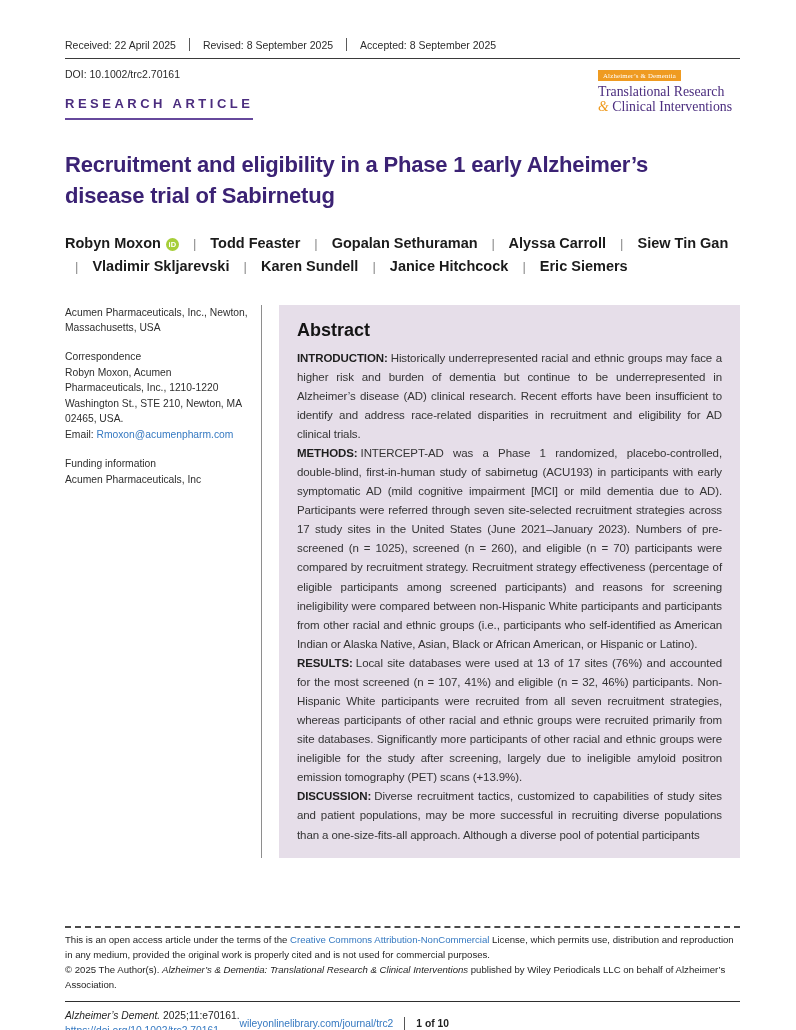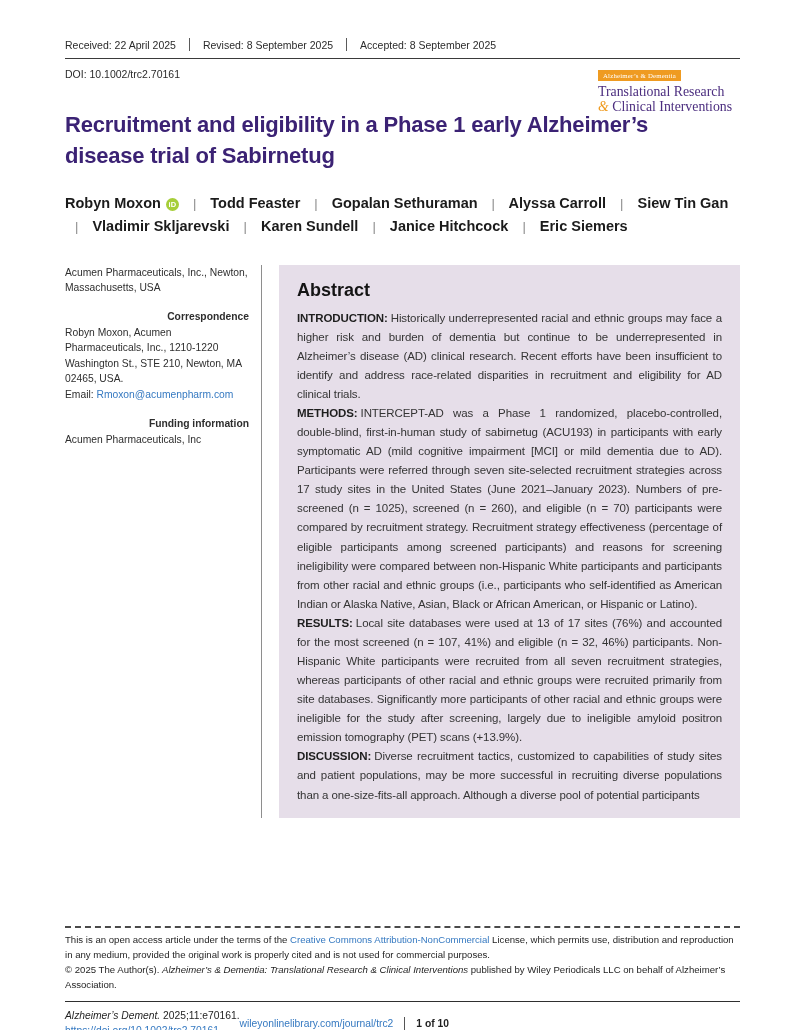--- a/index.html
+++ b/index.html
@@ -57,21 +57,21 @@
   .orcid-icon {
     display:inline-block; width:13px; height:13px; background:#a6ce39; color:#fff;
     border-radius:50%; font-size:7.5px; line-height:13px; text-align:center;
     font-weight:bold; margin-left:5px; vertical-align:1px; cursor:pointer;
   }
 
   
   .columns { display:flex; margin-top:26px; align-items:stretch; }
   .sidebar { width:196px; flex:none; font-size:10.3px; line-height:1.5; color:#2e2e2e; padding-right:12px; }
   .sidebar p { margin:0 0 14px; }
-  .sidebar .sb-heading { font-weight:bold; margin-bottom:0;text-align:right; }
+  .sidebar .sb-heading { font-weight:normal; margin-bottom:0; }
   .sidebar .sb-block { margin-bottom:0; }
   .email-link, .link { color:#3579c1; text-decoration:none; }
   .col-divider { width:1px; background:#8e8e8e; flex:none; }
 
   .abstract-box { flex:1; margin-left:17px; background:#e6dee9; padding:15px 18px 13px; }
   .abstract-heading { font-size:18px; font-weight:bold; color:#141414; margin:0 0 8px; }
   .abs-para {
     font-size:11.5px; line-height:1.66; text-align:justify;
     color:#343434; margin:0; letter-spacing:-0.1px;
   }
@@ -106,20 +106,23 @@
   <div class="doi-line">DOI: 10.1002/trc2.70161</div>
 
   <div class="journal-logo">
     <span class="logo-badge">Alzheimer’s &amp; Dementia</span>
     <div class="logo-title">
       <div>Translational Research</div>
       <div><span class="logo-amp">&amp;</span><span> Clinical Interventions</span></div>
     </div>
   </div>
 
+  <div>
+    <span class="article-type">RESEARCH ARTICLE</span>
+  </div>
 
   <h1 class="title">Recruitment and eligibility in a Phase 1 early Alzheimer’s disease trial of Sabirnetug</h1>
 
   <div class="authors">
     <span class="author-name"><span>Robyn Moxon</span><span class="orcid-icon">iD</span></span>
     <span class="author-sep">|</span>
     <span class="author-name">Todd Feaster</span>
     <span class="author-sep">|</span>
     <span class="author-name">Gopalan Sethuraman</span>
     <span class="author-sep">|</span>

